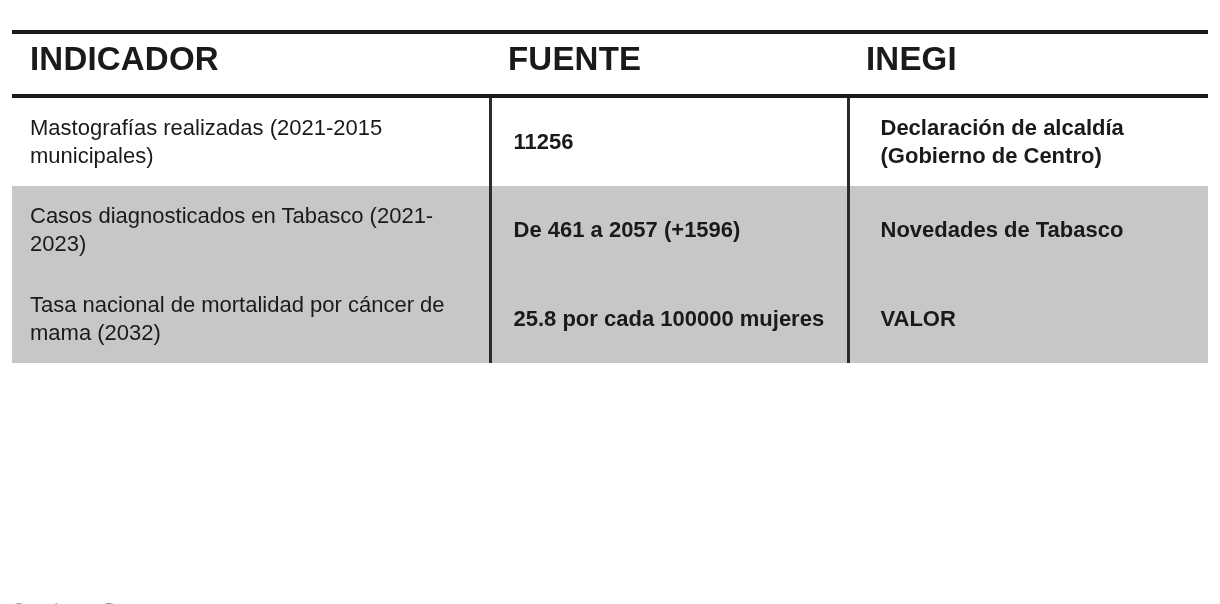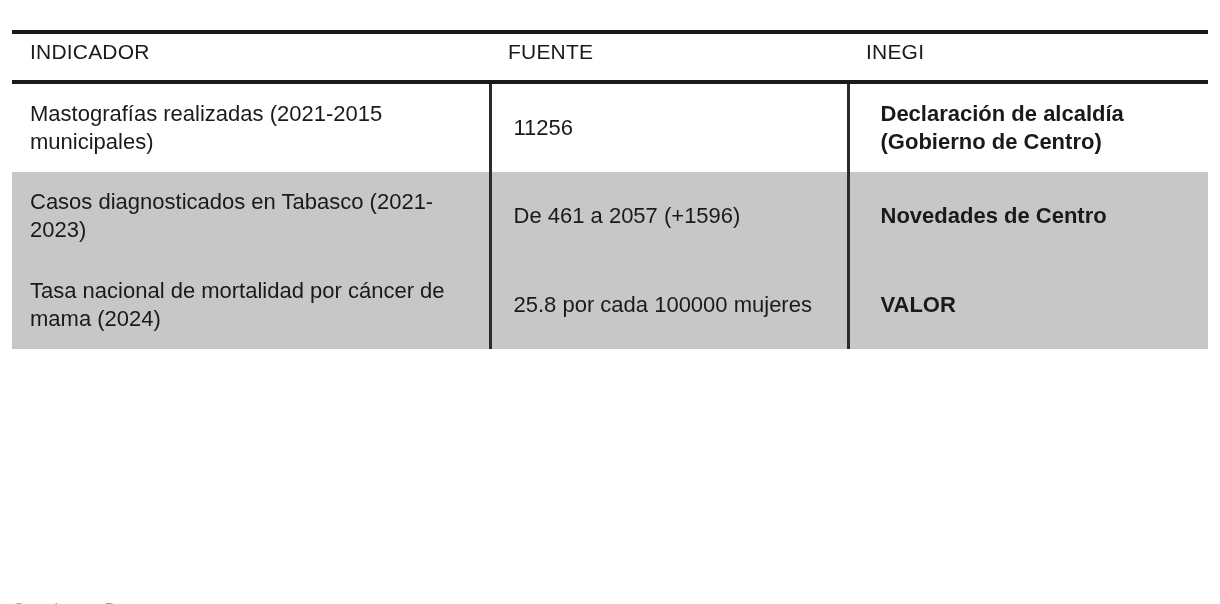--- a/index.html
+++ b/index.html
@@ -30,22 +30,22 @@
     margin-top: 30px;
   }
 
   
   col.c-indicador { width: 478px; }
   col.c-valor     { width: 358px; }
   col.c-fuente    { width: 360px; }
 
   thead th {
     text-align: left;
-    font-size: 21px;
-    font-weight: normal;
+    font-size: 33px;
+    font-weight: bold;
     letter-spacing: 0.2px;
     color: #1a1a1a;
     padding: 6px 0 16px 18px;
     border-top: 4px solid #1a1a1a;
     border-bottom: 4px solid #1a1a1a;
     vertical-align: bottom;
     background: #ffffff;
   }
 
   tbody td {
@@ -64,21 +64,21 @@
   tbody tr.plain td {
     background: #ffffff;
   }
 
   
   tbody td.col-valor,
   tbody td.col-fuente {
     border-left: 3px solid #2b2b2b;
   }
 
-  tbody td.col-valor { padding-left: 22px; }
+  tbody td.col-valor { padding-left: 22px; font-weight: bold; }
   tbody td.col-fuente { padding-left: 31px; font-weight: bold; }
 
   .footer {
     position: absolute;
     left: 12px;
     bottom: 14px;
     font-size: 17px;
     color: #9a9a9a;
     font-family: "Liberation Sans", sans-serif;
   }
@@ -103,24 +103,24 @@
     </thead>
     <tbody>
       <tr class="plain">
         <td class="col-indicador">Mastografías realizadas (2021-2015 municipales)</td>
         <td class="col-valor">11256</td>
         <td class="col-fuente">Declaración de alcaldía (Gobierno de Centro)</td>
       </tr>
       <tr class="striped">
         <td class="col-indicador">Casos diagnosticados en Tabasco (2021-2023)</td>
         <td class="col-valor">De 461 a 2057 (+1596)</td>
-        <td class="col-fuente">Novedades de Centro</td>
+        <td class="col-fuente">Novedades de Tabasco</td>
       </tr>
       <tr class="striped">
-        <td class="col-indicador">Tasa nacional de mortalidad por cáncer de mama (2024)</td>
+        <td class="col-indicador">Tasa nacional de mortalidad por cáncer de mama (2032)</td>
         <td class="col-valor">25.8 por cada 100000 mujeres</td>
         <td class="col-fuente">VALOR</td>
       </tr>
     </tbody>
   </table>
 
   <div class="footer">Creado con Datawrapper</div>
 
 </div>
 

